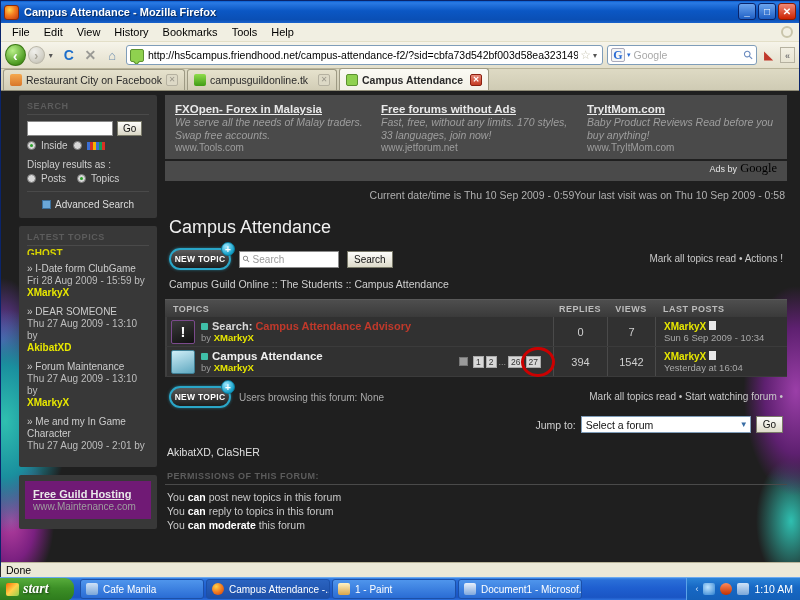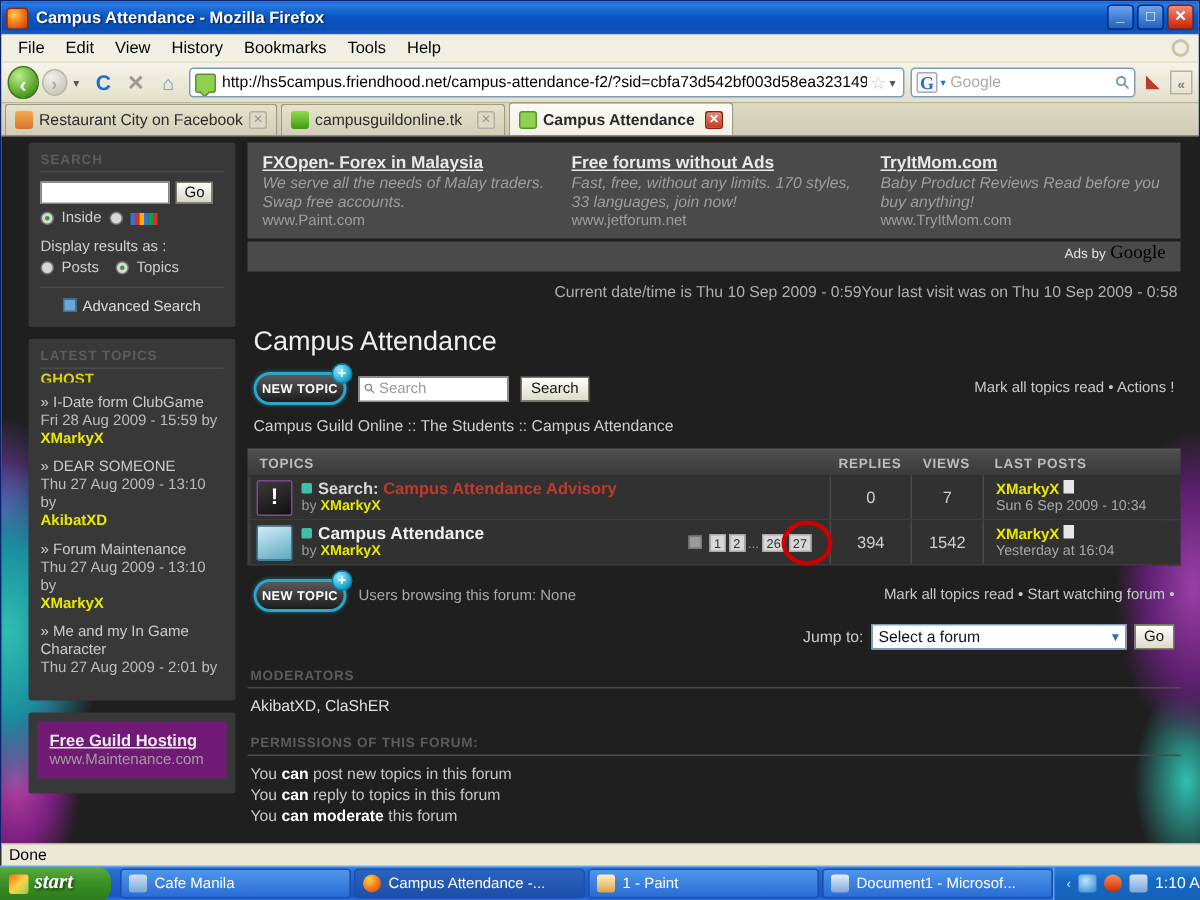--- a/index.html
+++ b/index.html
@@ -334,21 +334,21 @@
     background: linear-gradient(180deg,#58ad3c 0%,#3c8f26 45%,#2d7a1c 100%);
     border-radius: 0 9px 9px 0;
     display:flex; align-items:center; gap:4px; padding-left:6px;
     color:#fff; font-family:"Liberation Serif",serif; font-size:14px; font-style:italic; font-weight:bold;
     text-shadow: 1px 1px 2px rgba(0,0,0,.5);
   }
   .flag{width:13px;height:13px;background:#fff;border-radius:2px;flex:0 0 auto;
         background:linear-gradient(135deg,#ff6a00 0%,#ffd24a 50%,#8fd14f 100%);}
   .tbtns{ display:flex; align-items:center; gap:2px; margin-left:6px; flex:1 1 auto;}
   .tbtn {
-    width:154px; height:20px; display:flex; align-items:center; gap:5px; padding:0 5px;
+    width:124px; height:20px; display:flex; align-items:center; gap:5px; padding:0 5px;
     background: linear-gradient(180deg,#4f95ec,#2a6cd4);
     border:1px solid #1c50a8; border-radius:3px; color:#fff; font-size:10px;
     white-space:nowrap; overflow:hidden;
   }
   .tbtn.act{ background: linear-gradient(180deg,#2a63c0,#1d4fa8); }
   .tbico2{width:12px;height:12px;flex:0 0 auto;border-radius:2px;}
   .ic-blue{background:linear-gradient(180deg,#cfe2f7,#7aa6d8);}
   .ic-ff{background:radial-gradient(circle at 35% 30%,#ffd24a,#f47b20 50%,#c4380d);border-radius:50%;}
   .ic-paint{background:linear-gradient(180deg,#fff2c4,#d8a54a);}
   .ic-word{background:linear-gradient(180deg,#e8f0fb,#7fa8dd);}
@@ -503,21 +503,21 @@
         </div>
 
       </div>
 
       <div class="main">
 
         <div class="topads">
           <div class="topad">
             <div class="adtitle">FXOpen- Forex in Malaysia</div>
             <div class="adtext">We serve all the needs of Malay traders. Swap free accounts.</div>
-            <div class="adurl">www.Paint.com</div>
+            <div class="adurl">www.Tools.com</div>
           </div>
           <div class="topad">
             <div class="adtitle">Free forums without Ads</div>
             <div class="adtext">Fast, free, without any limits. 170 styles, 33 languages, join now!</div>
             <div class="adurl">www.jetforum.net</div>
           </div>
           <div class="topad">
             <div class="adtitle">TryItMom.com</div>
             <div class="adtext">Baby Product Reviews Read before you buy anything!</div>
             <div class="adurl">www.TryItMom.com</div>
@@ -612,21 +612,20 @@
         <div class="jump">
           <div class="jumplbl">Jump to:</div>
           <div class="sel">
             <span>Select a forum</span>
             <span class="selcar">▼</span>
           </div>
           <div class="sbtn">Go</div>
         </div>
 
         <div class="sect">
-          <div class="secttitle">MODERATORS</div>
           <div class="sectbody">AkibatXD, ClaShER</div>
         </div>
 
         <div class="sect">
           <div class="secttitle">PERMISSIONS OF THIS FORUM:</div>
           <div class="perm">
             <span>You </span><b>can</b><span> post new topics in this forum</span>
           </div>
           <div class="perm">
             <span>You </span><b>can</b><span> reply to topics in this forum</span>

